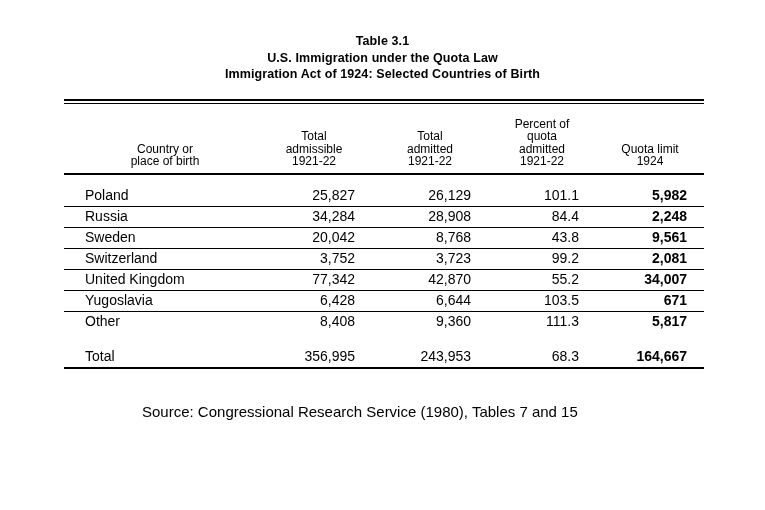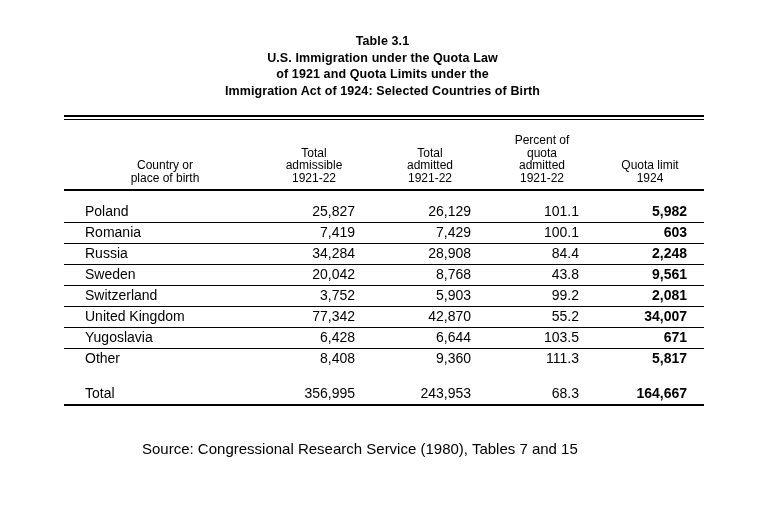--- a/index.html
+++ b/index.html
@@ -144,21 +144,20 @@
   }
 </style>
 </head>
 <body>
 
 <div class="page">
 
   <div class="title-block">
     <div class="title-line">Table 3.1</div>
     <div class="title-line">U.S. Immigration under the Quota Law</div>
-    <div class="title-line">of 1921 and Quota Limits under the</div>
     <div class="title-line">Immigration Act of 1924: Selected Countries of Birth</div>
   </div>
 
   <div class="table-wrap">
 
     <div class="rule-top-outer"></div>
     <div class="rule-top-inner"></div>
 
     <table class="main-table">
       <colgroup>
@@ -232,48 +231,41 @@
         </tr>
 
         <tr class="data-row">
           <td class="country">Poland</td>
           <td class="num">25,827</td>
           <td class="num">26,129</td>
           <td class="num">101.1</td>
           <td class="num last">5,982</td>
         </tr>
 
-        <tr class="data-row">
-          <td class="country">Romania</td>
-          <td class="num">7,419</td>
-          <td class="num">7,429</td>
-          <td class="num">100.1</td>
-          <td class="num last">603</td>
-        </tr>
 
         <tr class="data-row">
           <td class="country">Russia</td>
           <td class="num">34,284</td>
           <td class="num">28,908</td>
           <td class="num">84.4</td>
           <td class="num last">2,248</td>
         </tr>
 
         <tr class="data-row">
           <td class="country">Sweden</td>
           <td class="num">20,042</td>
           <td class="num">8,768</td>
           <td class="num">43.8</td>
           <td class="num last">9,561</td>
         </tr>
 
         <tr class="data-row">
           <td class="country">Switzerland</td>
           <td class="num">3,752</td>
-          <td class="num">5,903</td>
+          <td class="num">3,723</td>
           <td class="num">99.2</td>
           <td class="num last">2,081</td>
         </tr>
 
         <tr class="data-row">
           <td class="country">United Kingdom</td>
           <td class="num">77,342</td>
           <td class="num">42,870</td>
           <td class="num">55.2</td>
           <td class="num last">34,007</td>

